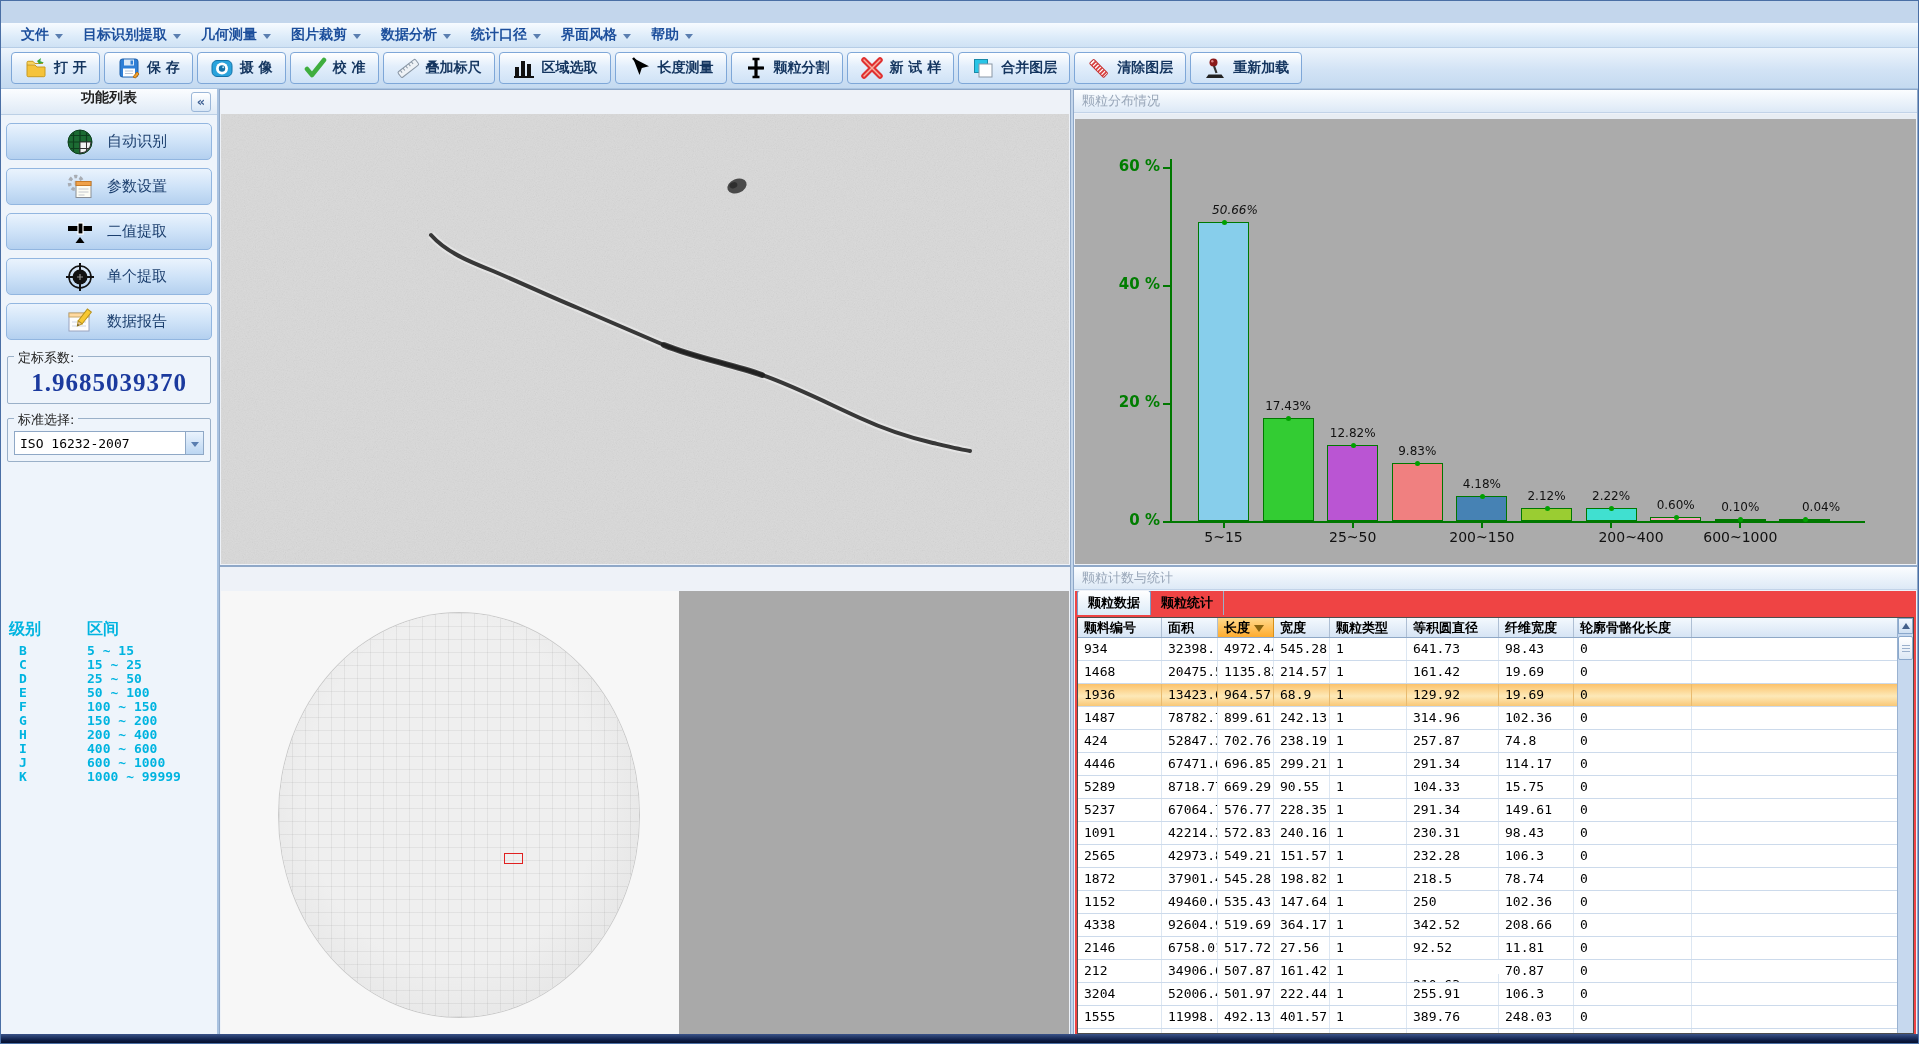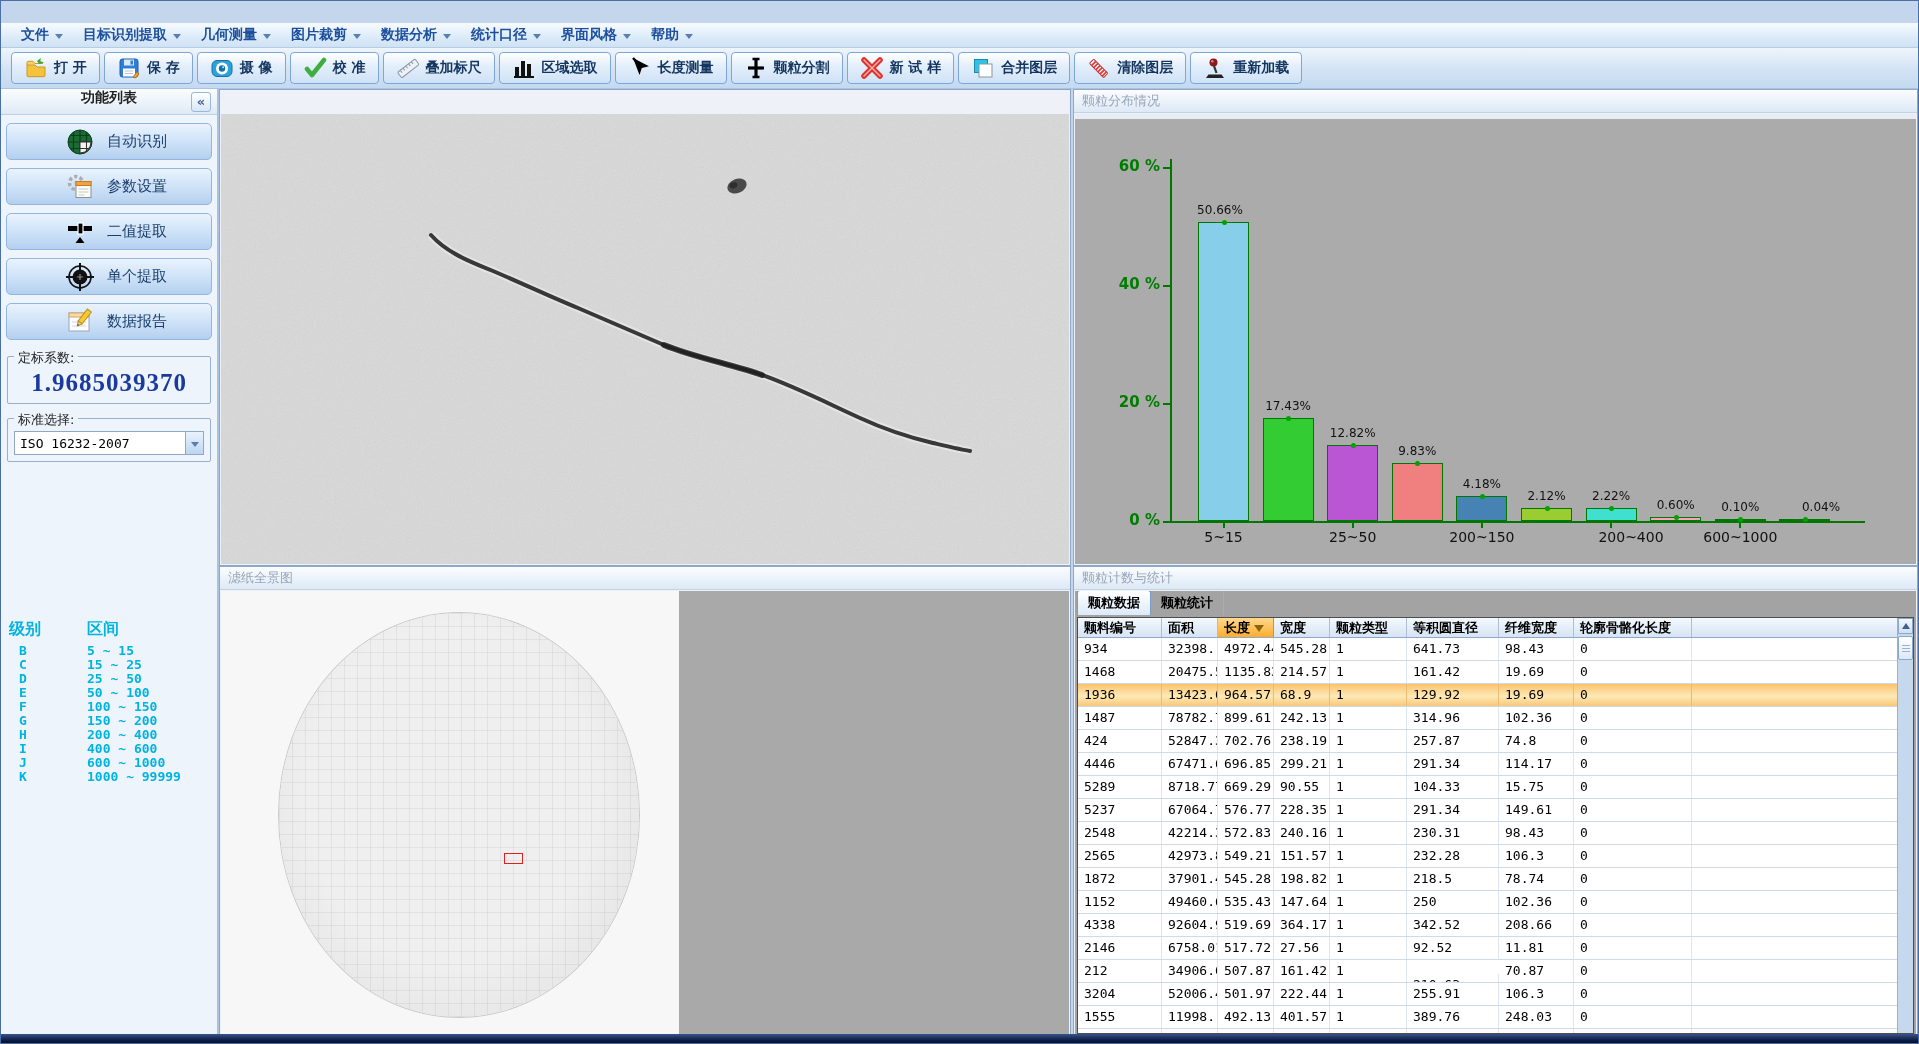--- a/index.html
+++ b/index.html
@@ -407,21 +407,20 @@
         <ellipse cx="516" cy="72" rx="10" ry="7" fill="#4a4a4a" transform="rotate(-22 516 72)"></ellipse>
         <ellipse cx="513" cy="70" rx="4" ry="3" fill="#2e2e2e" transform="rotate(-22 516 72)"></ellipse>
         <path d="M210,121 C225,138 247,147 272,157 C305,171 330,183 357,194 C385,206 415,219 443,231 C475,244 510,250 541,261 C575,273 610,291 639,304 C665,316 695,325 712,329 C725,332 742,336 749,337" fill="none" stroke="#e9e9e9" stroke-width="8" opacity="0.7"></path>
         <path d="M210,121 C225,138 247,147 272,157 C305,171 330,183 357,194 C385,206 415,219 443,231 C475,244 510,250 541,261 C575,273 610,291 639,304 C665,316 695,325 712,329 C725,332 742,336 749,337" fill="none" stroke="#383838" stroke-width="4" stroke-linecap="round"></path>
         <path d="M443,231 C475,244 510,250 541,261" fill="none" stroke="#1d1d1d" stroke-width="6" stroke-linecap="round" opacity="0.8"></path>
       </svg>
     </div>
   </div>
 
   <div class="panel" style="left:218px; top:565px; width:852px; height:470px;">
-    <div class="panel-title">滤纸全景图</div>
     <div class="panel-body">
       <div class="pan-white">
         <div class="filter-circle" style="left:58px; top:22px; width:360px; height:404px;"></div>
         <div class="red-marker" style="left:283px; top:262px; width:19px; height:11px;"></div>
       </div>
       <div class="pan-gray"></div>
     </div>
   </div>
 
   <div class="panel" style="left:1072px; top:88px; width:845px; height:477px;">
@@ -433,21 +432,21 @@
           <div class="c-abs c-ylab" style="left: 23px; top: 392px; width: 62px; height: 18px; color: rgb(0, 125, 0);">0 %</div>
           <div class="c-abs" style="left: 88px; top: 402px; width: 7px; height: 2px; background: rgb(0, 120, 0);"></div>
           <div class="c-abs c-ylab" style="left: 23px; top: 274px; width: 62px; height: 18px; color: rgb(0, 125, 0);">20 %</div>
           <div class="c-abs" style="left: 88px; top: 284px; width: 7px; height: 2px; background: rgb(0, 120, 0);"></div>
           <div class="c-abs c-ylab" style="left: 23px; top: 156px; width: 62px; height: 18px; color: rgb(0, 125, 0);">40 %</div>
           <div class="c-abs" style="left: 88px; top: 166px; width: 7px; height: 2px; background: rgb(0, 120, 0);"></div>
           <div class="c-abs c-ylab" style="left: 23px; top: 38px; width: 62px; height: 18px; color: rgb(0, 125, 0);">60 %</div>
           <div class="c-abs" style="left: 88px; top: 48px; width: 7px; height: 2px; background: rgb(0, 120, 0);"></div>
           <div class="c-abs c-bar" style="left: 123px; top: 103px; width: 51px; height: 299px; background: rgb(135, 206, 235);"></div>
           <div class="c-abs c-dot" style="left: 146.5px; top: 101px;"></div>
-          <div class="c-abs c-dlabel" style="left: 110px; top: 84px; width: 70px; height: 15px;">50.66%</div>
+          <div class="c-abs c-dlabel" style="left: 125px; top: 84px; width: 70px; height: 15px; font-style: italic;">50.66%</div>
           <div class="c-abs" style="left: 147.5px; top: 404px; width: 2px; height: 5px; background: rgb(0, 120, 0);"></div>
           <div class="c-abs c-xlab" style="left: 103.5px; top: 410px; width: 90px; height: 17px;">5~15</div>
           <div class="c-abs c-bar" style="left: 187.6px; top: 299px; width: 51px; height: 103px; background: rgb(51, 204, 51);"></div>
           <div class="c-abs c-dot" style="left: 211.1px; top: 297px;"></div>
           <div class="c-abs c-dlabel" style="left: 178.1px; top: 280px; width: 70px; height: 15px;">17.43%</div>
           <div class="c-abs c-bar" style="left: 252.2px; top: 326px; width: 51px; height: 76px; background: rgb(186, 85, 211);"></div>
           <div class="c-abs c-dot" style="left: 275.7px; top: 324px;"></div>
           <div class="c-abs c-dlabel" style="left: 242.7px; top: 307px; width: 70px; height: 15px;">12.82%</div>
           <div class="c-abs" style="left: 276.7px; top: 404px; width: 2px; height: 5px; background: rgb(0, 120, 0);"></div>
           <div class="c-abs c-xlab" style="left: 232.7px; top: 410px; width: 90px; height: 17px;">25~50</div>
@@ -477,21 +476,21 @@
           <div class="c-abs c-xlab" style="left: 620.3px; top: 410px; width: 90px; height: 17px;">600~1000</div>
           <div class="c-abs c-bar" style="left: 704.4px; top: 400px; width: 51px; height: 2px; background: rgb(46, 158, 46);"></div>
           <div class="c-abs c-dot" style="left: 727.9px; top: 398px;"></div>
           <div class="c-abs c-dlabel" style="left: 711px; top: 381px; width: 70px; height: 15px;">0.04%</div>
         </div>
     </div>
   </div>
 
   <div class="panel" style="left:1072px; top:565px; width:845px; height:470px;">
     <div class="panel-title">颗粒计数与统计</div>
-    <div class="panel-body" style="background:#a3a3a3;">
+    <div class="panel-body" style="background:#ef4444;">
       <div class="tabs" id="tabs">
           <div class="tab active">颗粒数据</div>
           <div class="tab inactive">颗粒统计</div>
         </div>
       <div class="table-wrap">
         <div id="t-head" class="t-head">
             <div class="th" style="width: 84px;">
               <span>颗料编号</span>
             </div>
             <div class="th" style="width: 56px;">
@@ -592,21 +591,21 @@
               <div class="td" style="width: 84px;">5237</div>
               <div class="td" style="width: 56px;">67064.76</div>
               <div class="td" style="width: 56px;">576.77</div>
               <div class="td" style="width: 56px;">228.35</div>
               <div class="td" style="width: 77px;">1</div>
               <div class="td" style="width: 92px;">291.34</div>
               <div class="td" style="width: 75px;">149.61</div>
               <div class="td" style="width: 118px;">0</div>
             </div>
             <div class="tr">
-              <div class="td" style="width: 84px;">2548</div>
+              <div class="td" style="width: 84px;">1091</div>
               <div class="td" style="width: 56px;">42214.33</div>
               <div class="td" style="width: 56px;">572.83</div>
               <div class="td" style="width: 56px;">240.16</div>
               <div class="td" style="width: 77px;">1</div>
               <div class="td" style="width: 92px;">230.31</div>
               <div class="td" style="width: 75px;">98.43</div>
               <div class="td" style="width: 118px;">0</div>
             </div>
             <div class="tr">
               <div class="td" style="width: 84px;">2565</div>

